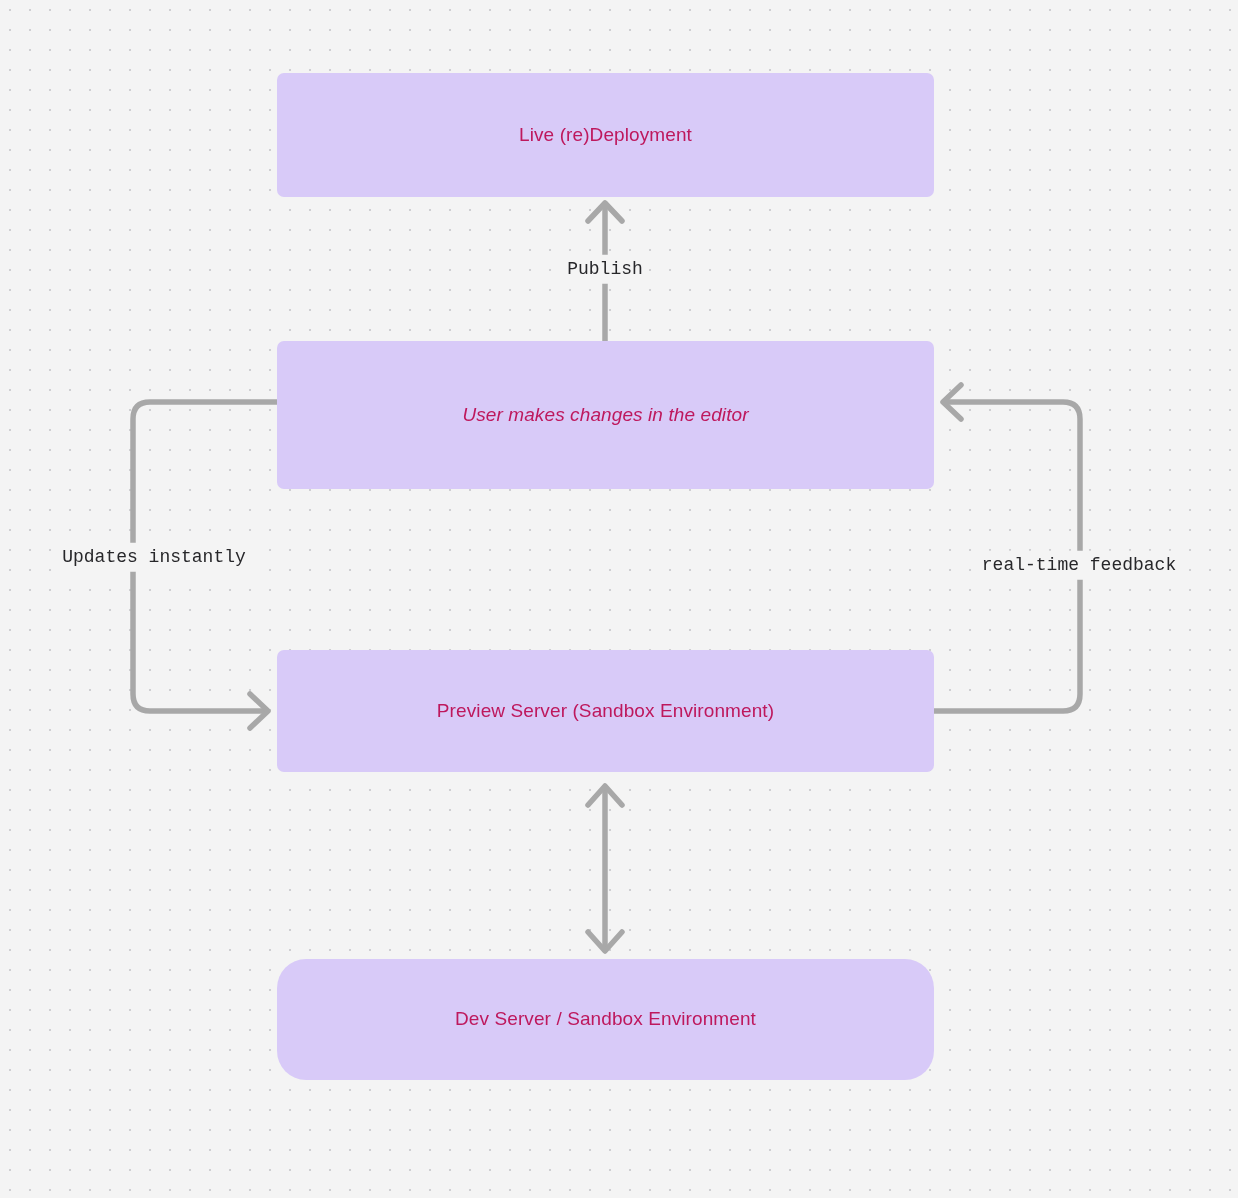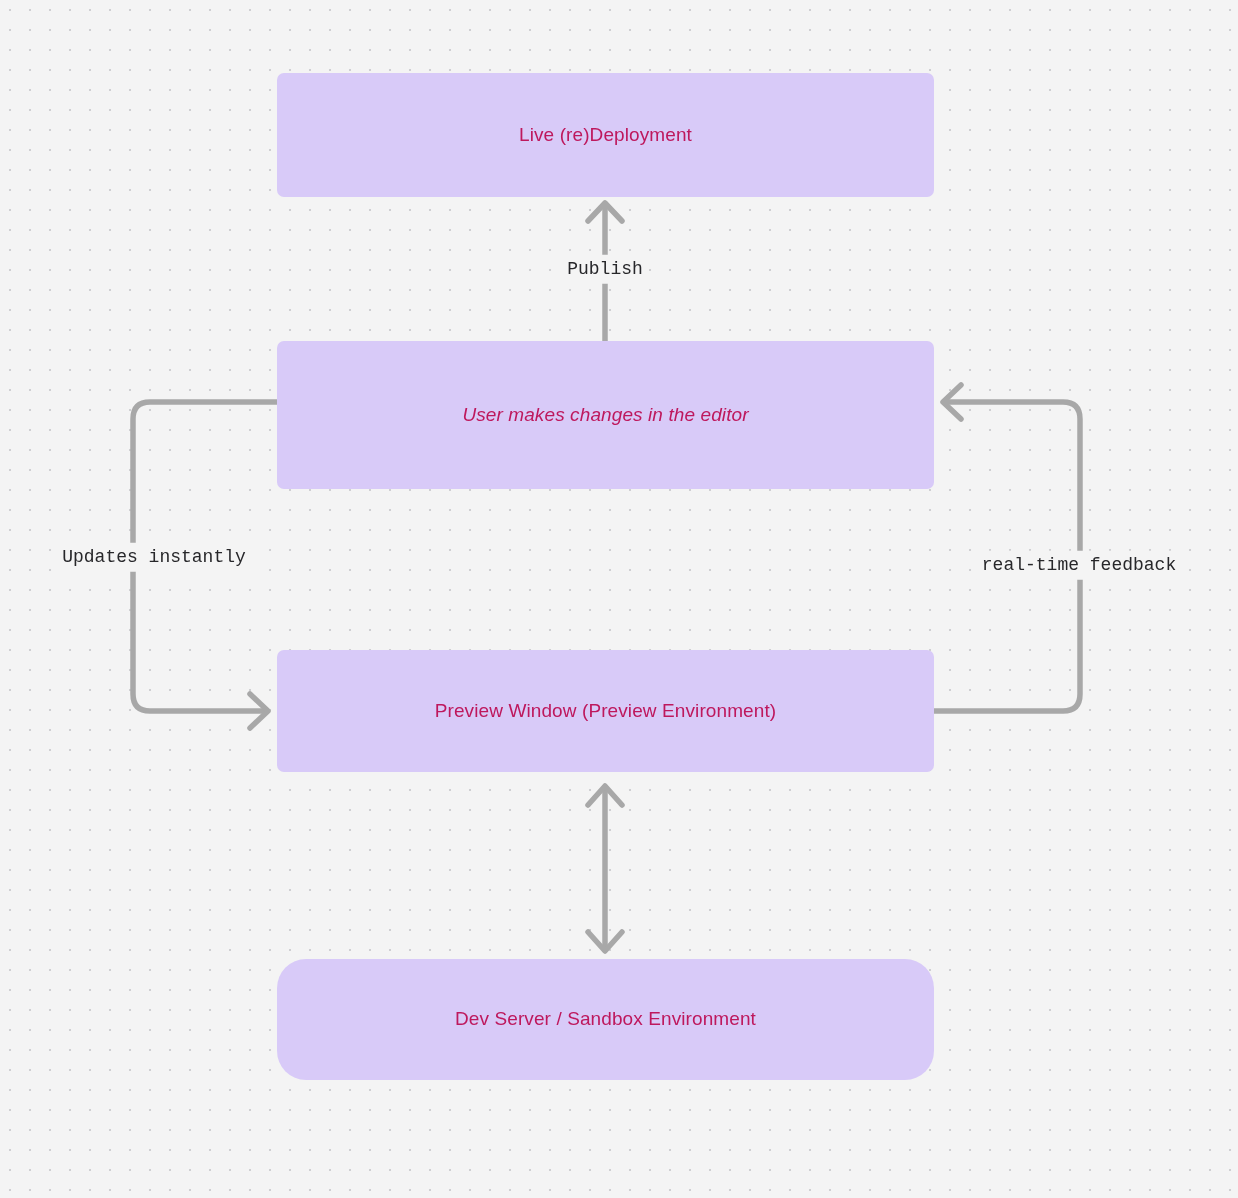--- a/index.html
+++ b/index.html
@@ -80,21 +80,21 @@
 
   <div class="node" style="left:277px; top:73px; width:657px; height:124px;">
     <span class="node-label">Live (re)Deployment</span>
   </div>
 
   <div class="node" style="left:277px; top:341px; width:657px; height:148px;font-style:italic;">
     <span class="node-label">User makes changes in the editor</span>
   </div>
 
   <div class="node" style="left:277px; top:650px; width:657px; height:122px;">
-    <span class="node-label">Preview Window (Preview Environment)</span>
+    <span class="node-label">Preview Server (Sandbox Environment)</span>
   </div>
 
   <div class="node" style="left:277px; top:959px; width:657px; height:121px;border-radius:29px;">
     <span class="node-label">Dev Server / Sandbox Environment</span>
   </div>
 
   <div class="edge-label" style="left:605px; top:269px;">Publish</div>
 
   <div class="edge-label" style="left:132px; top:557px;margin-left:22px;">Updates instantly</div>
 

